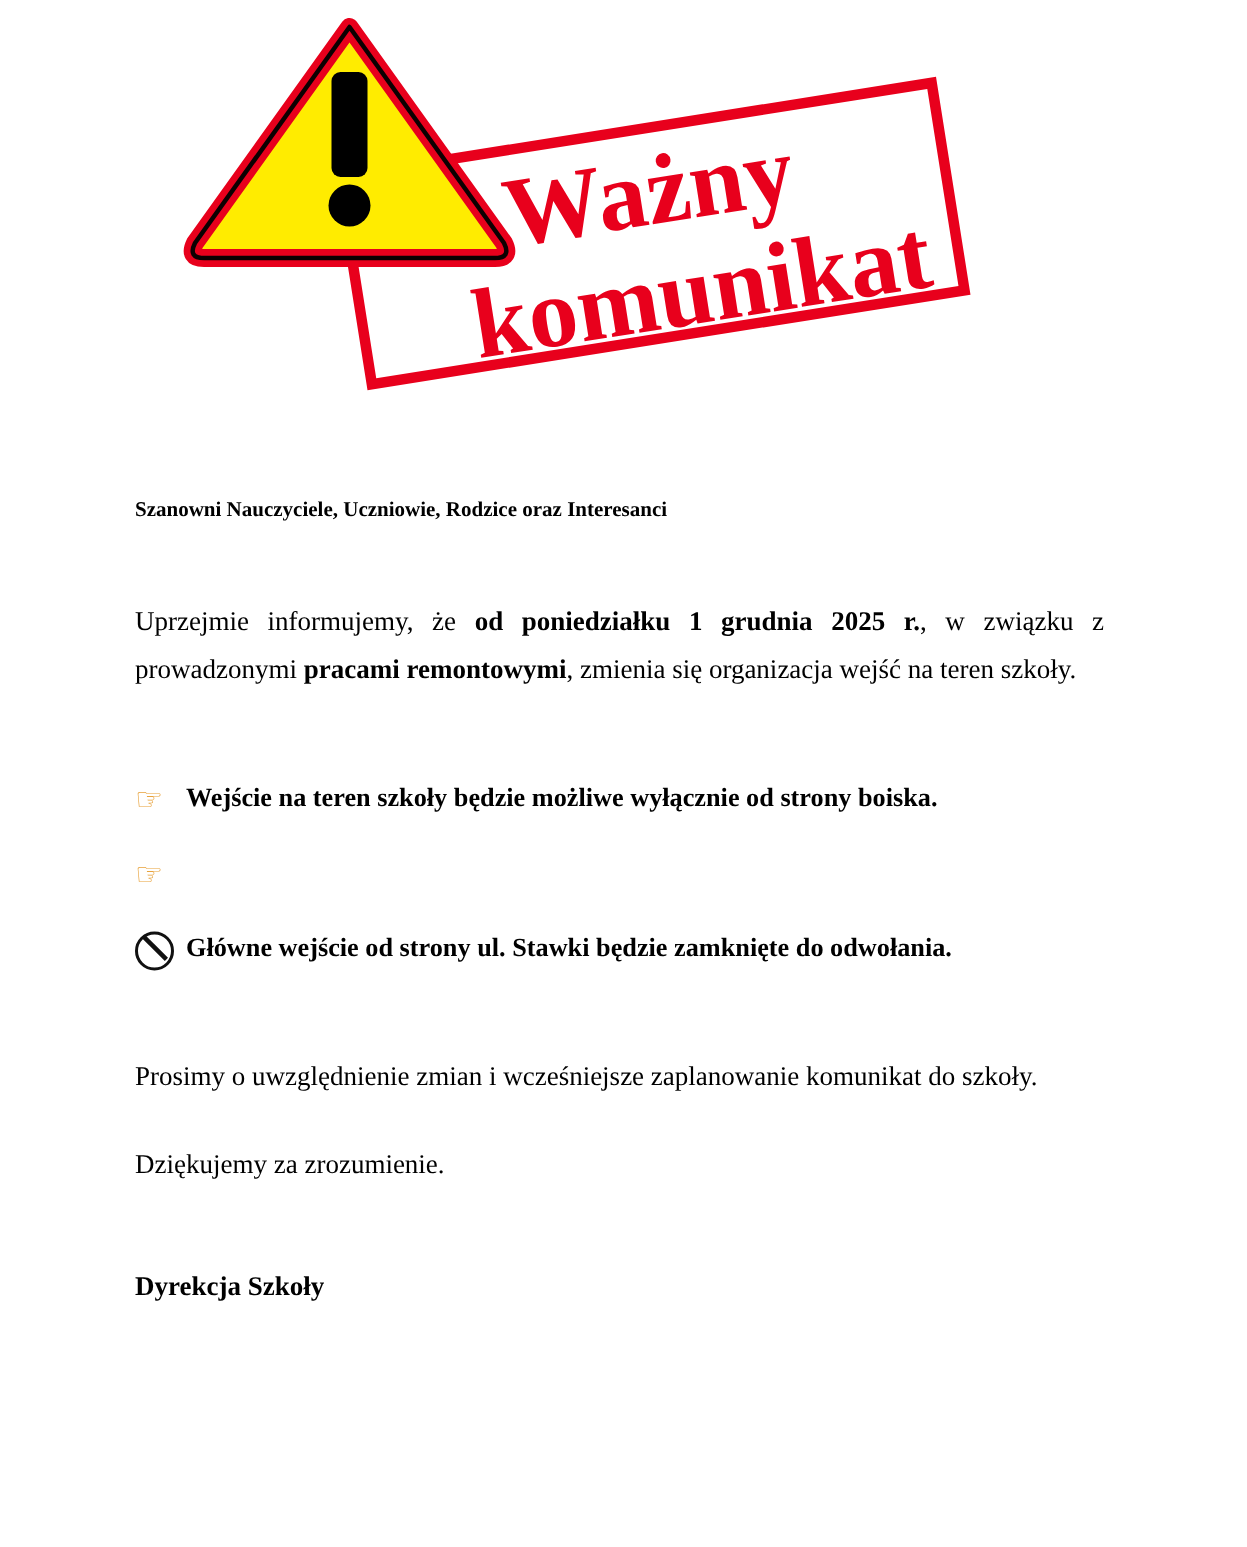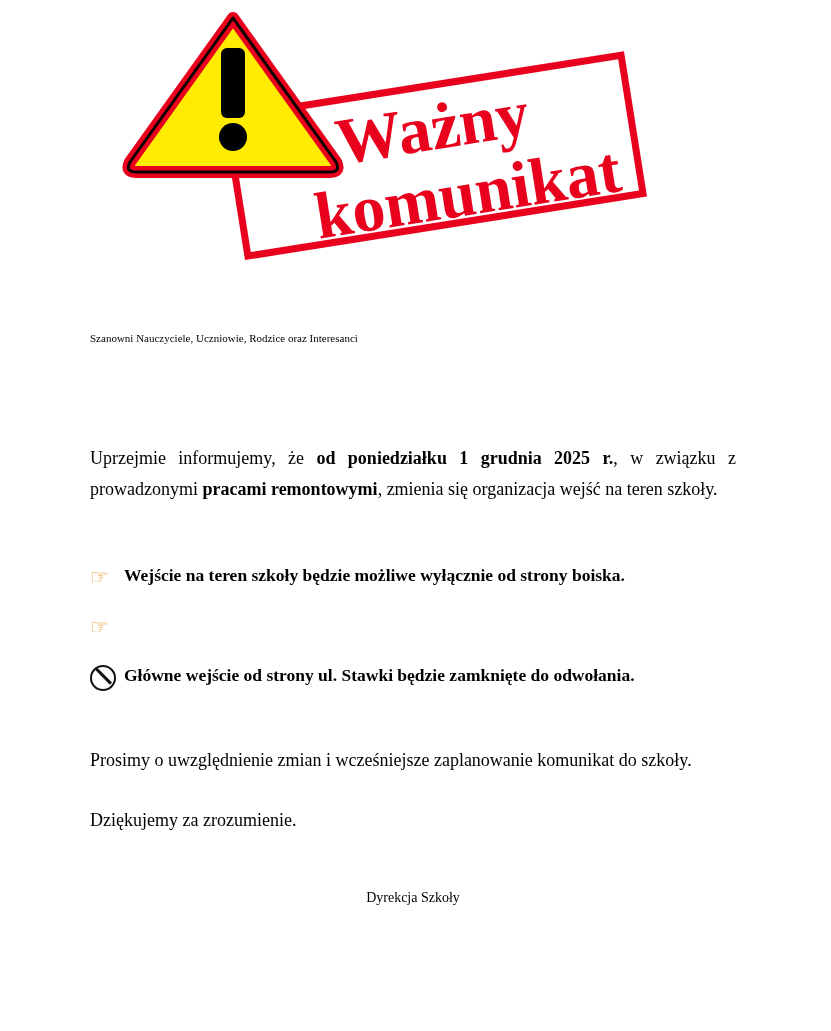--- a/index.html
+++ b/index.html
@@ -30,34 +30,34 @@
 
   
   .doc {
     position: absolute;
     left: 90px;
     top: 330px;
     width: 646px;
   }
 
   .salutation {
-    font-weight: normal;
-    font-size: 11px;
+    font-weight: bold;
+    font-size: 14px;
     line-height: 1.5;
     margin: 0 0 0 0;
   }
 
   .para {
     font-size: 18px;
     line-height: 1.75;
     text-align: justify;
     margin: 0;
   }
   .para.first {
-    margin-top: 96px;
+    margin-top: 48px;
   }
 
   .para b { font-weight: bold; }
 
   .bullets {
     margin-top: 58px;
   }
   .bullet-row {
     display: flex;
     align-items: flex-start;
@@ -102,23 +102,23 @@
 
   .closing {
     margin-top: 52px;
   }
   .closing .para + .para {
     margin-top: 28px;
   }
 
   .signature {
     margin-top: 54px;
-    text-align: center;
-    font-weight: normal;
-    font-size: 14px;
+    text-align: left;
+    font-weight: bold;
+    font-size: 18px;
   }
 </style>
 </head>
 <body>
 
 <div class="banner">
   <svg width="831" height="300" viewBox="0 0 831 300" xmlns="http://www.w3.org/2000/svg">
 
     <g>
 

